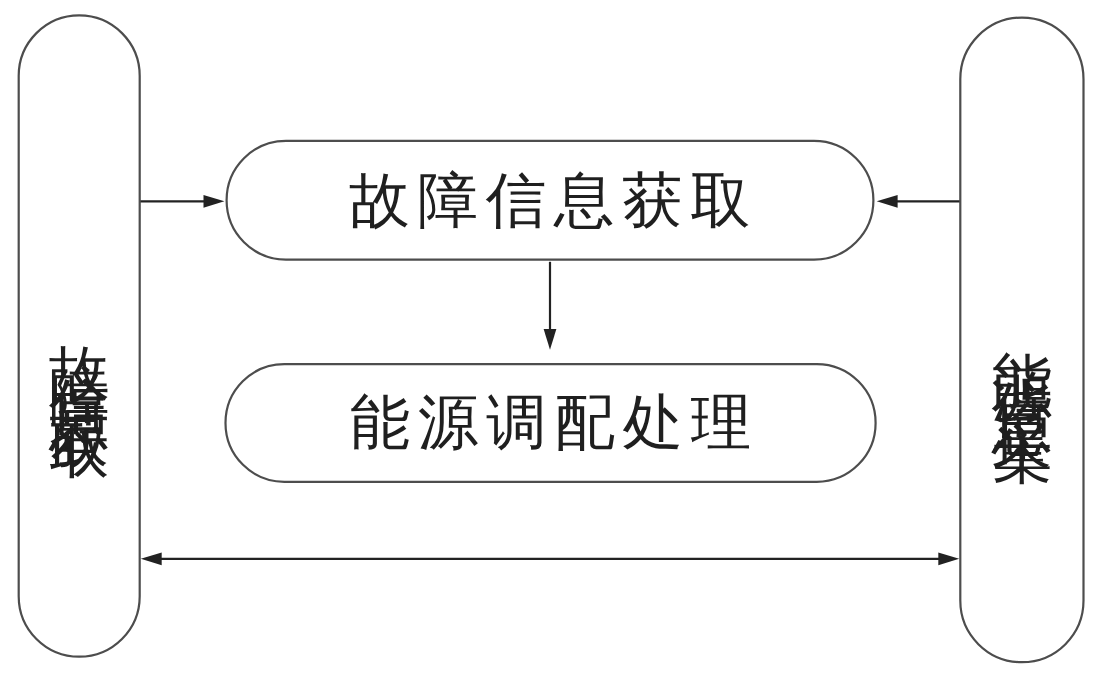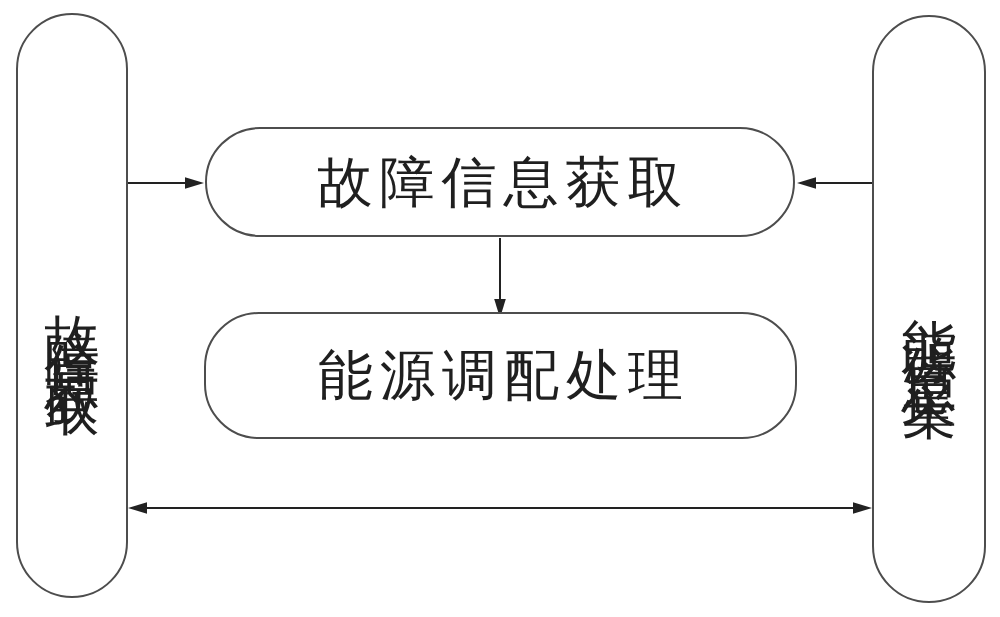--- a/index.html
+++ b/index.html
@@ -49,22 +49,22 @@
     left: 872px; top: 15px;
     width: 114px; height: 588px;
     border-radius: 57px;
   }
   .node-top {
     left: 205px; top: 127px;
     width: 590px; height: 110px;
     border-radius: 55px;
   }
   .node-bottom {
-    left: 204px; top: 312px;
-    width: 593px; height: 127px;
+    left: 204px; top: 330px;
+    width: 593px; height: 109px;
     border-radius: 55px;
   }
   .hlabel {
     font-size: 55px;
     letter-spacing: 7px;
     text-indent: 7px;       
     white-space: nowrap;
     line-height: 1;
   }
   .vlabel {

